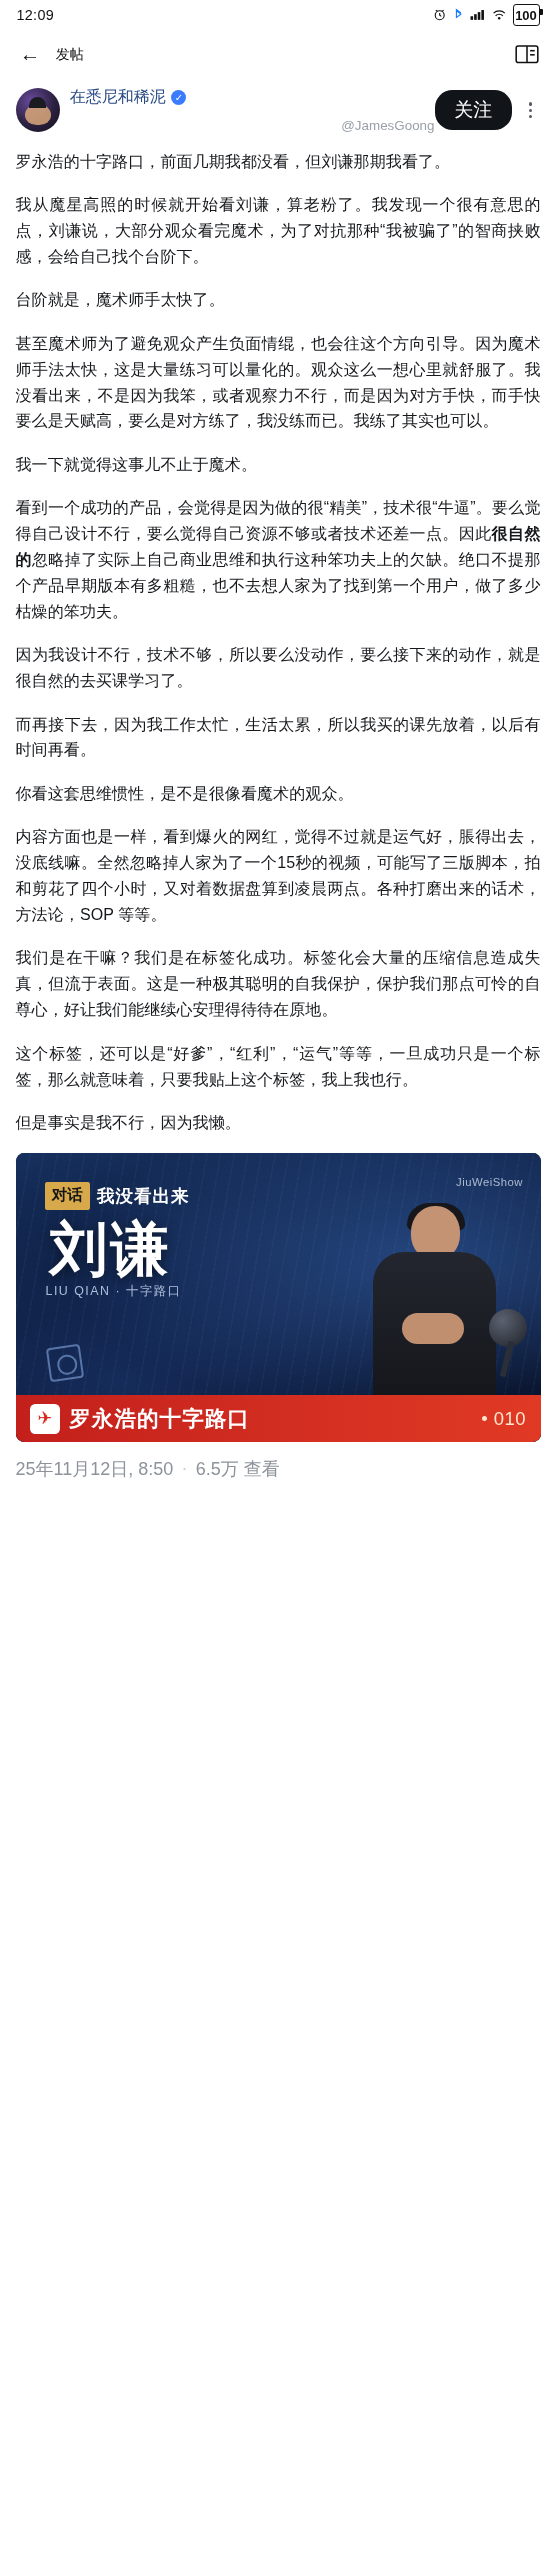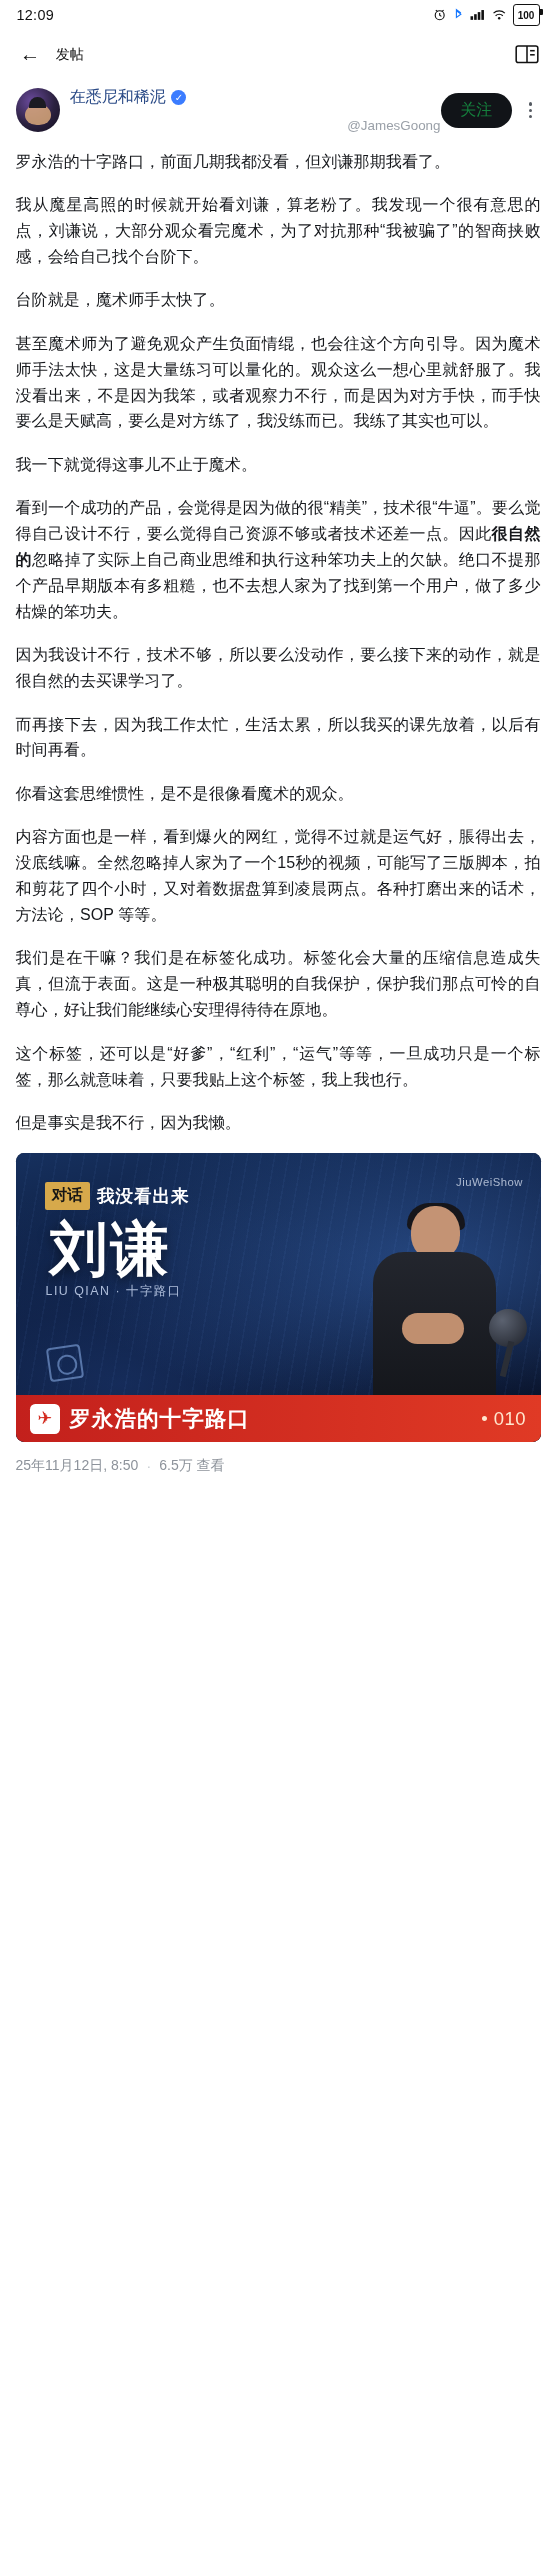--- a/index.html
+++ b/index.html
@@ -31,21 +31,21 @@
   }
   .sb-icon { color: #111; display: inline-flex; align-items: center; }
   .battery {
     display: inline-flex;
     align-items: center;
     justify-content: center;
     border: 1.5px solid #111;
     border-radius: 3.1px;
     width: 27px;
     height: 22px;
-    font-size: 10px;
+    font-size: 13px;
     font-weight: bold;
     color: #111;
     position: relative;
   }
   .battery:after {
     content: "";
     position: absolute;
     right: -4.1px;
     top: 4.1px;
     width: 2.6px;
@@ -151,22 +151,22 @@
     justify-content: center;
     line-height: 1;
     flex: none;
   }
   .author-handle {
     font-size: 13.4px;
     color: #9aa0a8;
   }
   .follow-btn {
     background: #111418;
-    color: #15803d;
-    font-size: 16px;
+    color: #ffffff;
+    font-size: 19px;
     border-radius: 17.5px;
     padding: 7.2px 19.6px;
     flex: none;
     margin-right: 8.2px;
   }
   .more-dots {
     width: 20.6px;
     display: flex;
     flex-direction: column;
     align-items: center;
@@ -365,21 +365,21 @@
   .media-banner .bnum {
     font-size: 18.5px;
     color: #ffe7cf;
     margin-left: auto;
     letter-spacing: 0.5px;
   }
 
   
   .post-meta {
     padding: 14.4px 15.5px 18.5px 15.5px;
-    font-size: 14px;
+    font-size: 18px;
     color: #8d939b;
     display: flex;
     align-items: center;
     gap: 8.2px;
   }
   .meta-sep { color: #c6cbd1; }
 </style>
 </head>
 <body>
 

